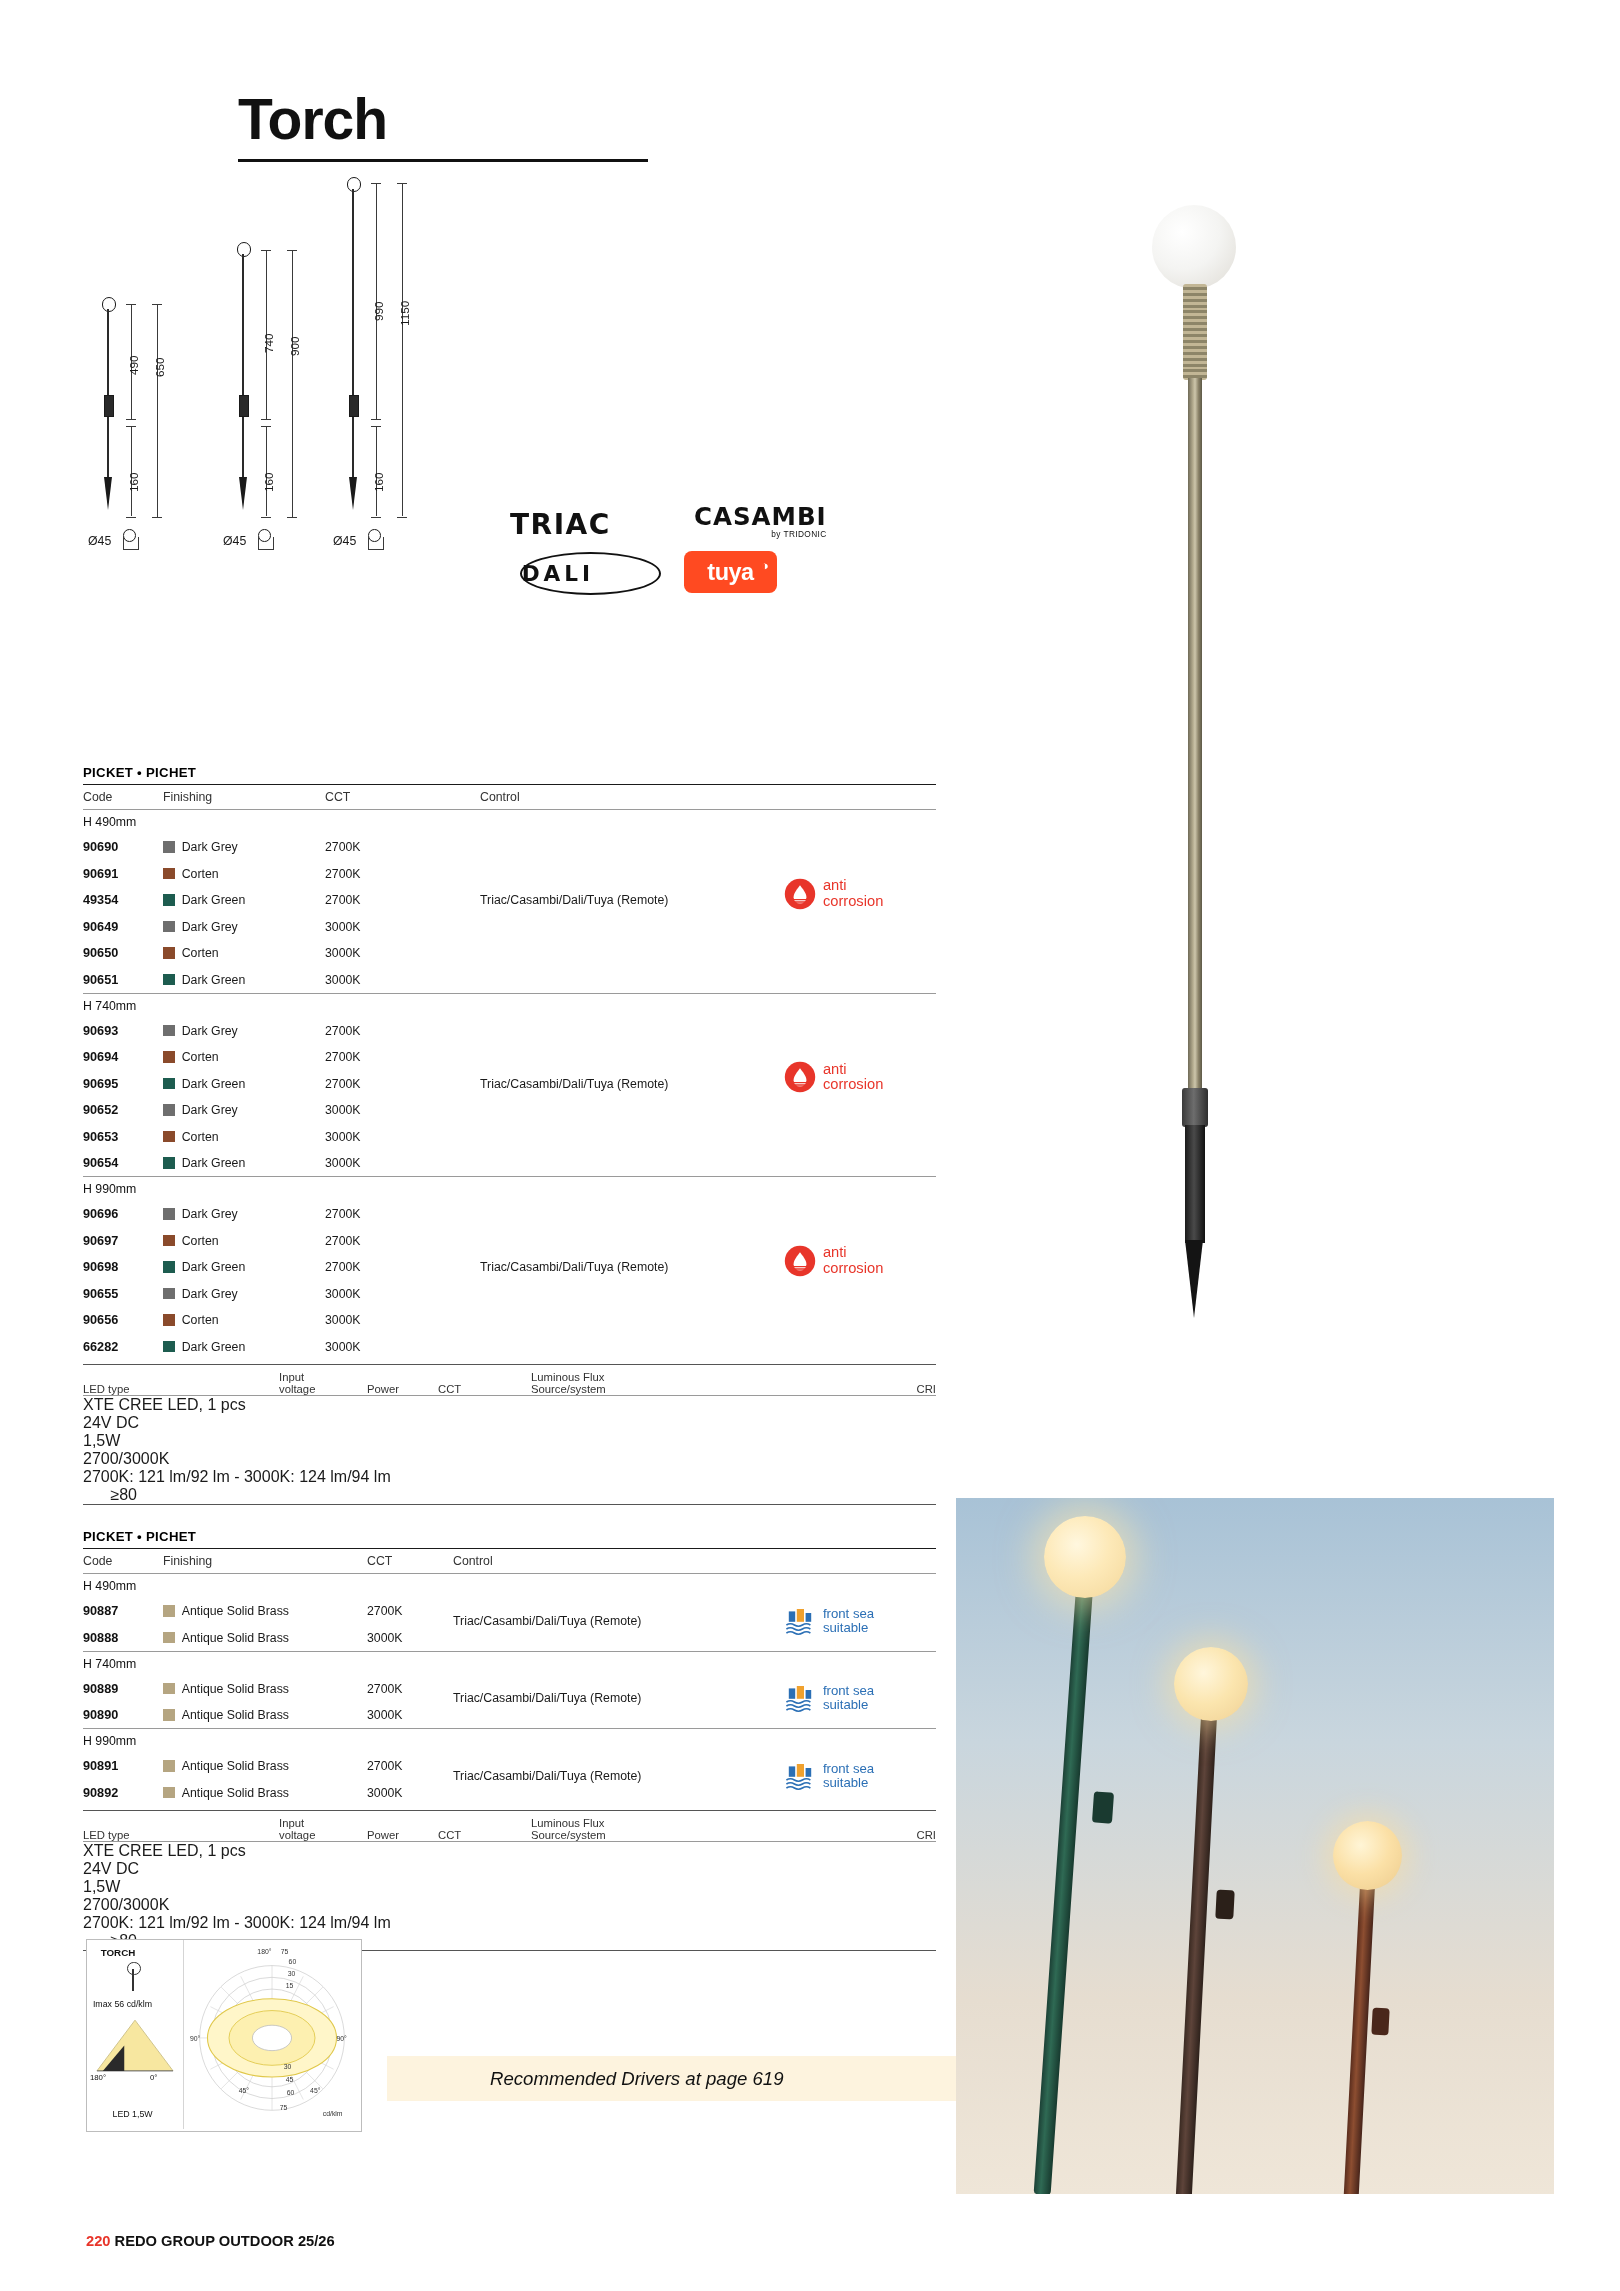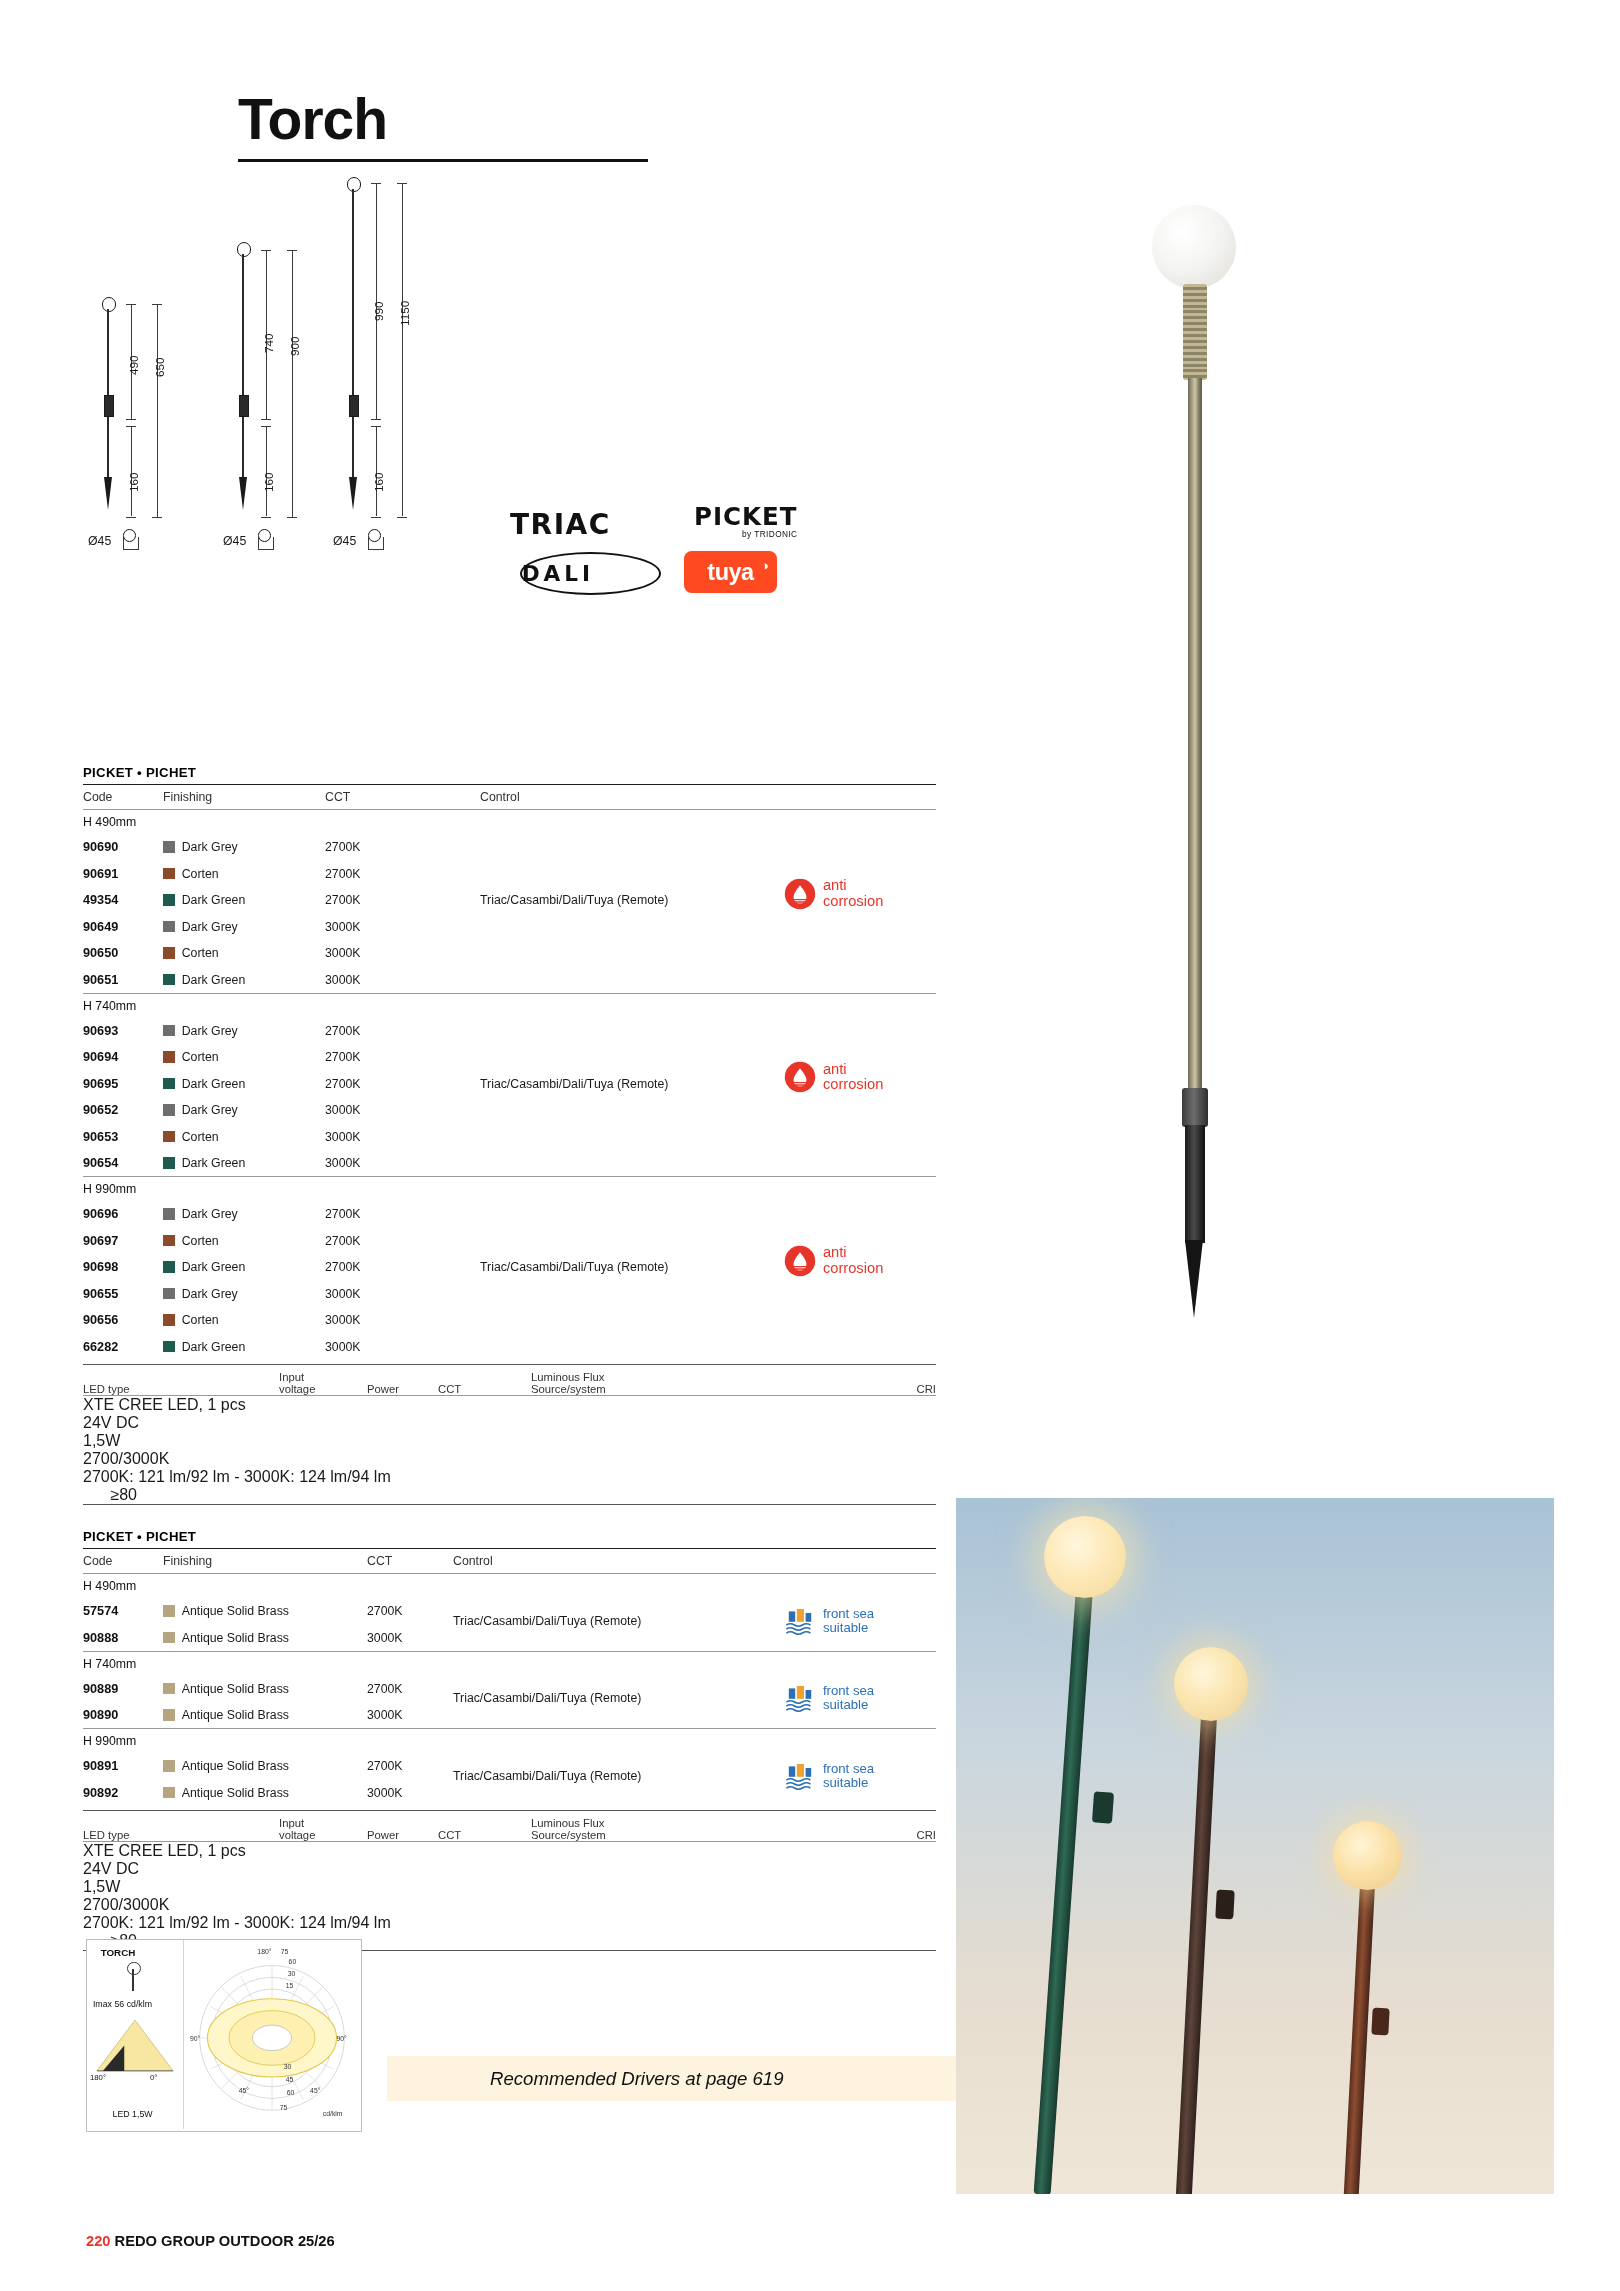--- a/index.html
+++ b/index.html
@@ -191,21 +191,21 @@
       <div class="dim-label" style="left:39px;top:242px;">160</div>
       <div class="dia-ball" style="left:35px;top:279px;"></div>
       <div class="dia-brk" style="left:35px;top:287px;width:13.7px;height:11.8px;"></div>
       <div class="dia-label" style="left:0;top:284px;">Ø45</div>
     </div>
   </div>
 
   <div class="logos">
     <div class="triac">TRIAC</div>
     <div class="casambi">
-      <div class="c-main">PICKET</div>
+      <div class="c-main">CASAMBI</div>
       <div class="c-sub">by TRIDONIC</div>
     </div>
     <div class="dali">
       <span>DALI</span>
     </div>
     <div class="tuya">
       <span>tuya</span>
       <span class="wifi">◑</span>
     </div>
   </div>
@@ -464,21 +464,21 @@
       <div style="width:80px;">Code</div>
       <div style="width:204px;">Finishing</div>
       <div style="width:86px;">CCT</div>
       <div style="flex:1;">Control</div>
     </div>
     <div class="hr-light"></div>
 
     <div class="grp">H 490mm</div>
     <div style="position:relative;">
       <div class="row">
-          <div class="code">57574</div>
+          <div class="code">90887</div>
           <div class="finish" style="width:204px">
             <span class="sw" style="background:#b5a581"></span>
             <span>Antique Solid Brass</span>
           </div>
           <div class="cct" style="width:86px">2700K</div>
           <div class="control" style="padding-top:19.6px;"><span>Triac/Casambi/Dali/Tuya (Remote)</span></div>
         </div>
       <div class="row">
           <div class="code">90888</div>
           <div class="finish" style="width:204px">

